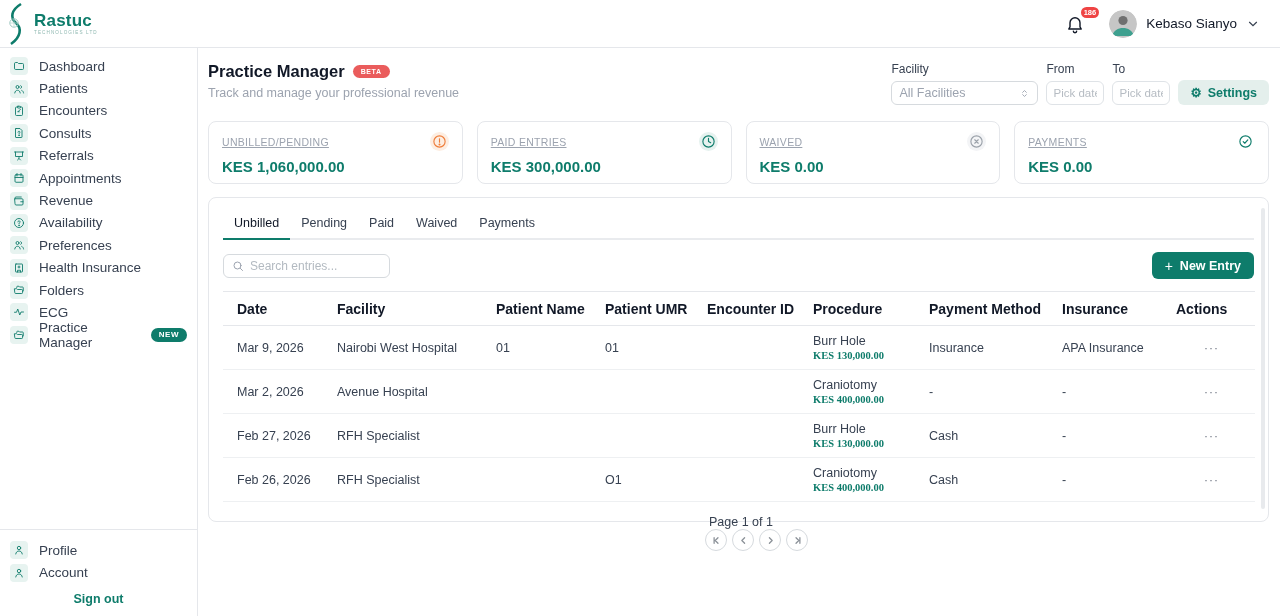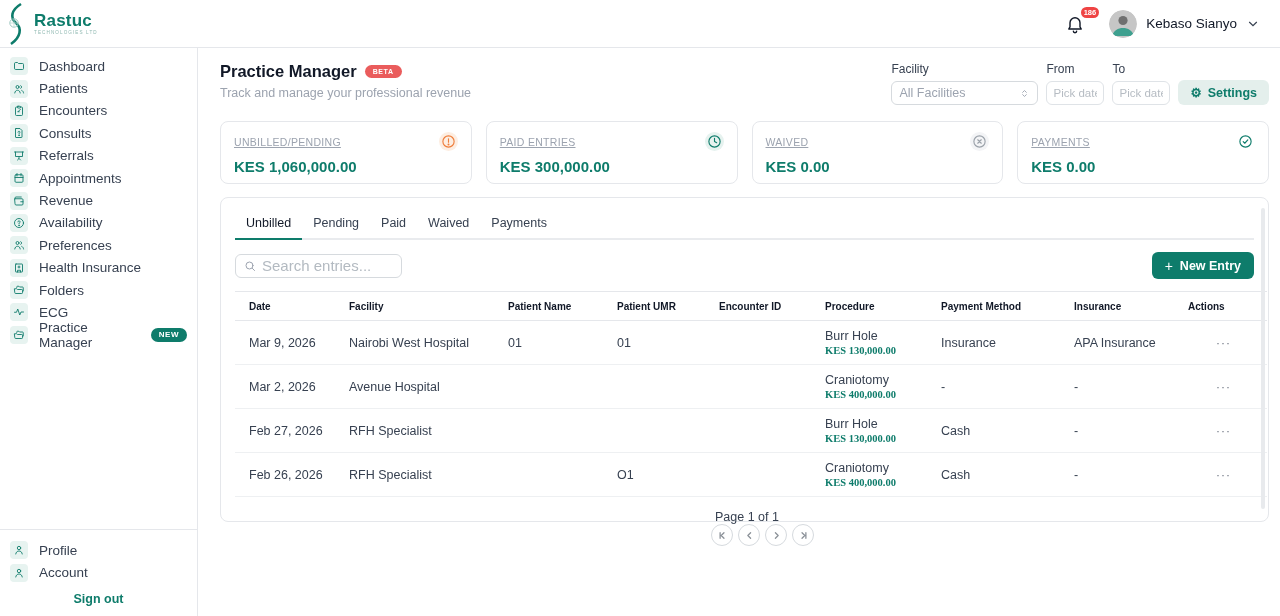--- a/index.html
+++ b/index.html
@@ -20,21 +20,21 @@
     width:26px; height:26px; }
   .bell-badge { position:absolute; top:-4px; right:-8px; background:#ef4444; color:#fff;
     font-size:7.5px; font-weight:bold; padding:2px 3px; border-radius:8px; line-height:1;
     font-family:"Liberation Sans", sans-serif; }
   .user-menu { display:flex; align-items:center; gap:9px; cursor:pointer; }
   .avatar { width:28px; height:28px; border-radius:50%; overflow:hidden; display:block; }
   .user-name { font-size:13.5px; color:#111827; }
   .chev { color:#374151; }
 
   
-  .body { flex:1; display:flex; min-height:0;gap:12px; }
+  .body { flex:1; display:flex; min-height:0; }
   .sidebar { width:198px; flex:0 0 198px; border-right:1px solid #e5e7eb;
     display:flex; flex-direction:column; padding-top:7px; }
   .nav ul, .sb-footer ul { list-style:none; }
   .nav-item { display:flex; align-items:center; gap:11px; height:22.4px; padding:0 10px;
     font-size:13.5px; color:#374151; cursor:pointer; }
   .nav-ic { width:18px; height:18px; border-radius:4px; background:#e7f3f0; color:#0E7C6B;
     display:flex; align-items:center; justify-content:center; flex:0 0 18px; }
   .nav-ic svg { width:12px; height:12px; }
   .new-badge { margin-left:auto; background:#0E7C6B; color:#fff; font-size:8px; font-weight:bold;
     letter-spacing:.5px; padding:3px 8px; border-radius:999px; line-height:1; }
@@ -78,30 +78,30 @@
   
   .panel { position:relative; margin-top:13px; border:1px solid #e5e7eb; border-radius:8px;
     padding:14px 14px 0; height:325px; background:#fff; }
   .tabs { display:flex; border-bottom:2px solid #e9ebee; }
   .tab { font-size:12.5px; color:#374151; padding:4px 11px 8px; cursor:pointer;
     margin-bottom:-2px; }
   .tab.active { color:#111827; border-bottom:2px solid #0E7C6B; }
   .toolbar { display:flex; justify-content:space-between; align-items:center; margin-top:12px; }
   .search { width:167px; height:24px; border:1px solid #d6dade; border-radius:6px;
     display:flex; align-items:center; gap:6px; padding:0 8px; color:#9ca3af; }
-  .search input { border:none; outline:none; width:100%; font-size:15px; color:#0369a1;
+  .search input { border:none; outline:none; width:100%; font-size:12px; color:#0369a1;
     font-family:"Liberation Sans", sans-serif; }
   .search input::placeholder { color:#b3bac1; }
   .new-entry { background:#0E7C6B; color:#fff; border:none; border-radius:6px; height:27px;
     padding:0 13px; font-size:12.5px; font-weight:bold; display:flex; align-items:center; gap:7px;
     cursor:pointer; font-family:"Liberation Sans", sans-serif; }
   .new-entry .plus { font-size:14px; font-weight:normal; }
 
   table { width:100%; border-collapse:collapse; margin-top:12px; border-top:1px solid #e5e7eb; table-layout:fixed; }
-  th { text-align:left; font-size:10px; color:#111827; padding:9px 8px 8px;
+  th { text-align:left; font-size:14px; color:#111827; padding:9px 8px 8px;
     border-bottom:1px solid #e5e7eb; font-weight:bold; }
   td { font-size:12.5px; color:#374151; padding:8px 8px; border-bottom:1px solid #eef0f2;
     vertical-align:middle; }
   th:first-child, td:first-child { padding-left:14px; }
   .proc-amt { font-size:10.5px; font-weight:bold; color:#0E7C6B; margin-top:2px;font-family:Liberation Serif, serif; }
   .dots { color:#6b7280; letter-spacing:1px; background:none; border:none; font-size:12px;
     cursor:pointer; }
 
   .pagination { display:flex; align-items:center; margin-top:13px; padding-left:5px;flex-direction:column; }
   .pg-label { font-size:12.5px; color:#374151; }

